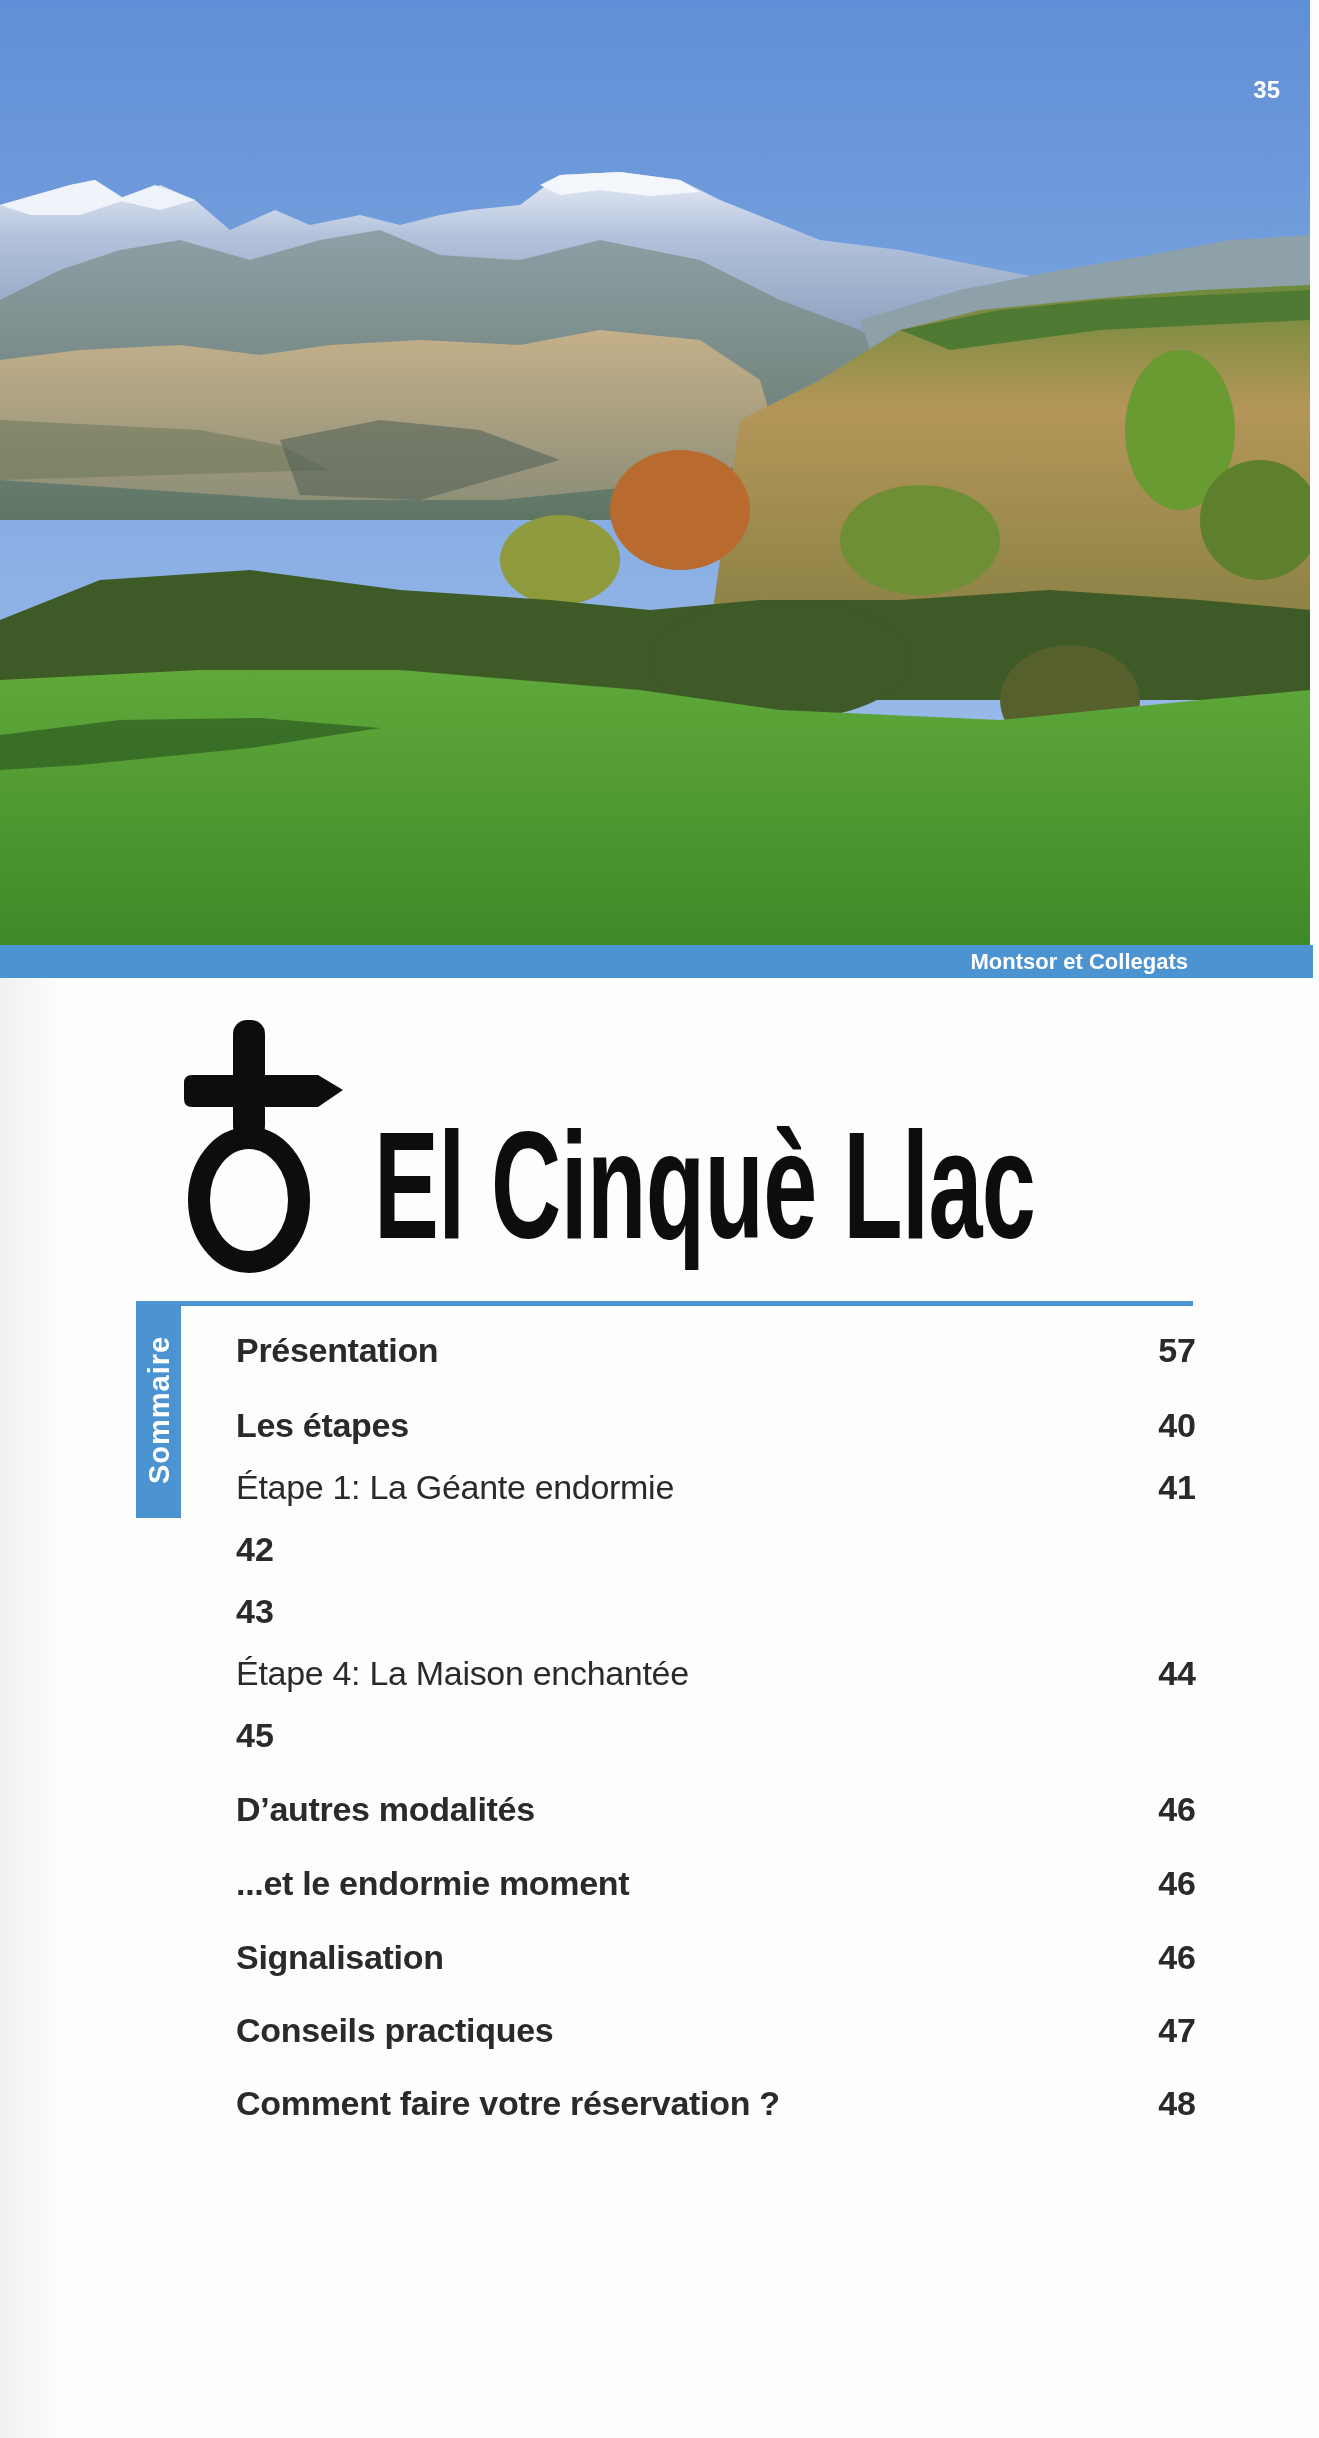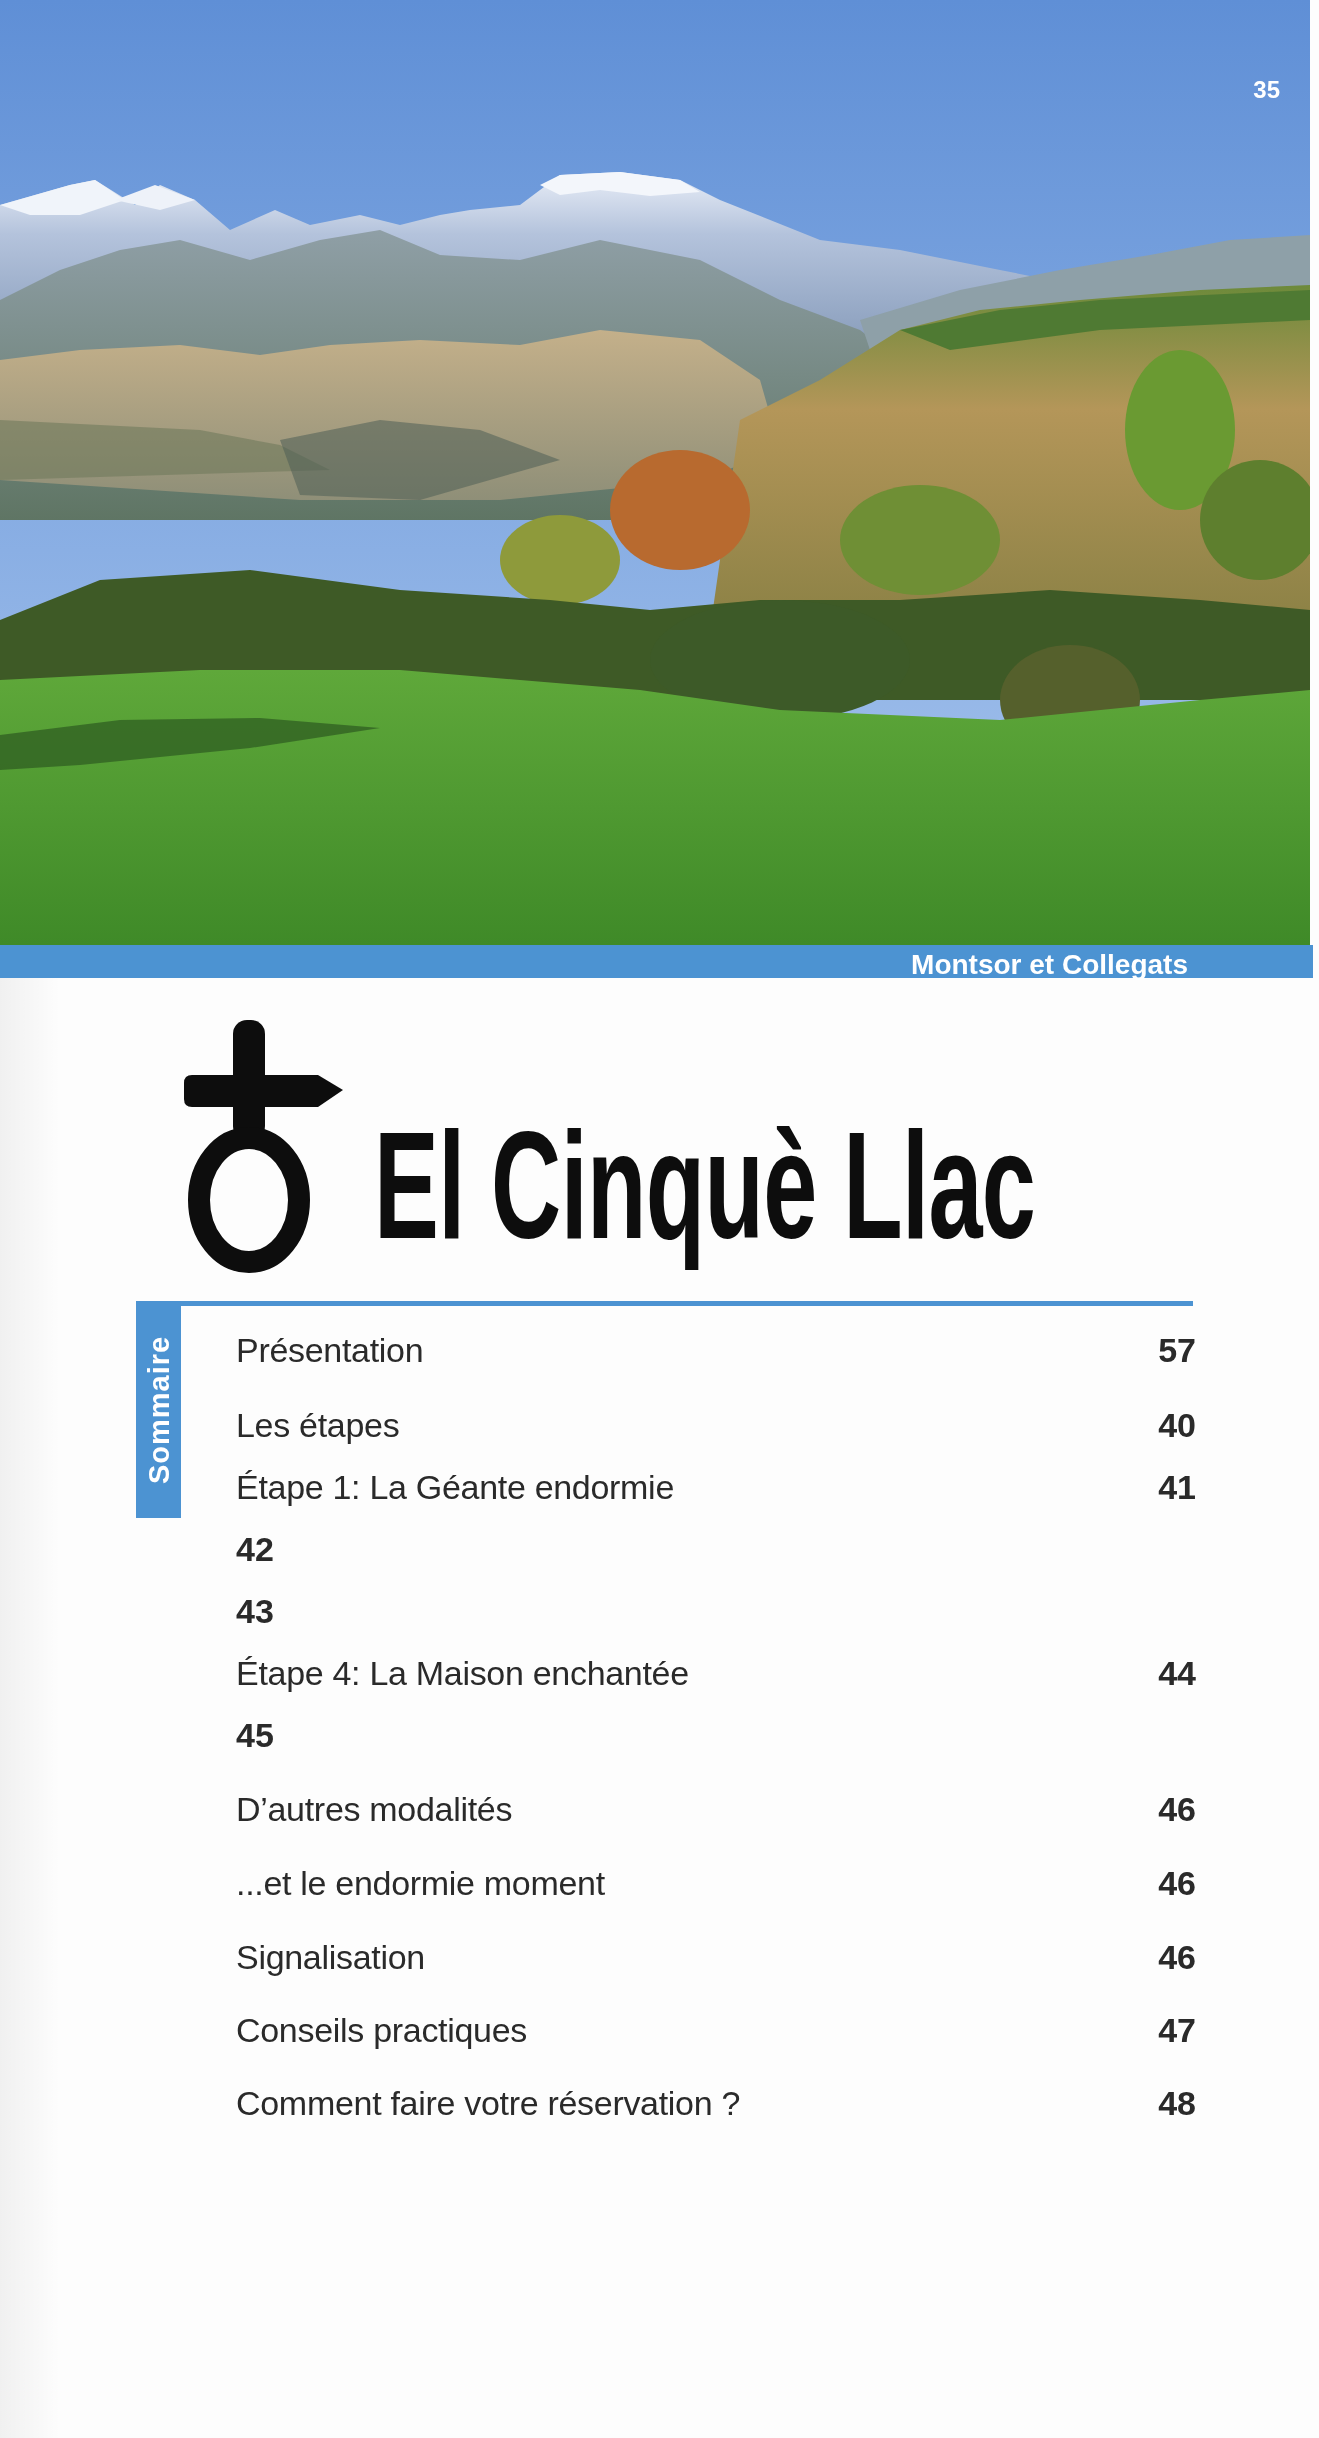--- a/index.html
+++ b/index.html
@@ -22,21 +22,21 @@
     position: absolute; right: 30px; top: 76px;
     font-size: 24px; font-weight: bold; color: #ffffff;
     letter-spacing: 0px;
   }
   .caption-band {
     position: absolute; left: 0; top: 945px; width: 1313px; height: 33px;
     background: #4c93d2;
   }
   .caption-text {
     position: absolute; right: 125px; top: 4px;
-    font-size: 28px; font-weight: bold; color: #ffffff; white-space: nowrap;
+    font-size: 22px; font-weight: bold; color: #ffffff; white-space: nowrap;
   }
   .logo {
     position: absolute; left: 178px; top: 1015px; width: 1000px; height: 280px;
   }
   .logo-mark { position: absolute; left: 0; top: 0; }
   .logo-title {
     position: absolute; left: 196px; top: 80px;
     font-family: "Liberation Sans", sans-serif; font-weight: bold;
     font-size: 152px; line-height: 180px; color: #0d0d0d;
     transform: scaleX(0.64); transform-origin: left center;
@@ -55,21 +55,21 @@
     transform: translate(-50%, -50%) rotate(-90deg);
     color: #ffffff; font-weight: bold; font-size: 29px; letter-spacing: 1px;
     white-space: nowrap;
   }
   .toc { position: absolute; left: 236px; top: 0; width: 960px; }
   .toc-row {
     position: absolute; left: 0; width: 960px; height: 50px;
     display: flex; justify-content: space-between; align-items: center;
     font-size: 34px; color: #2a2a2a;
   }
-  .toc-row.bold .toc-label { font-weight: normal; }
+  .toc-row.bold .toc-label { font-weight: bold; }
   .toc-row .toc-label { white-space: nowrap; letter-spacing: -0.3px; }
   .toc-row .toc-page { font-weight: bold; font-size: 34px; }
 </style>
 </head>
 <body>
 
 <div class="page-shadow"></div>
 
 <div class="photo">
   <svg width="1310" height="945" viewBox="0 0 1310 945">

